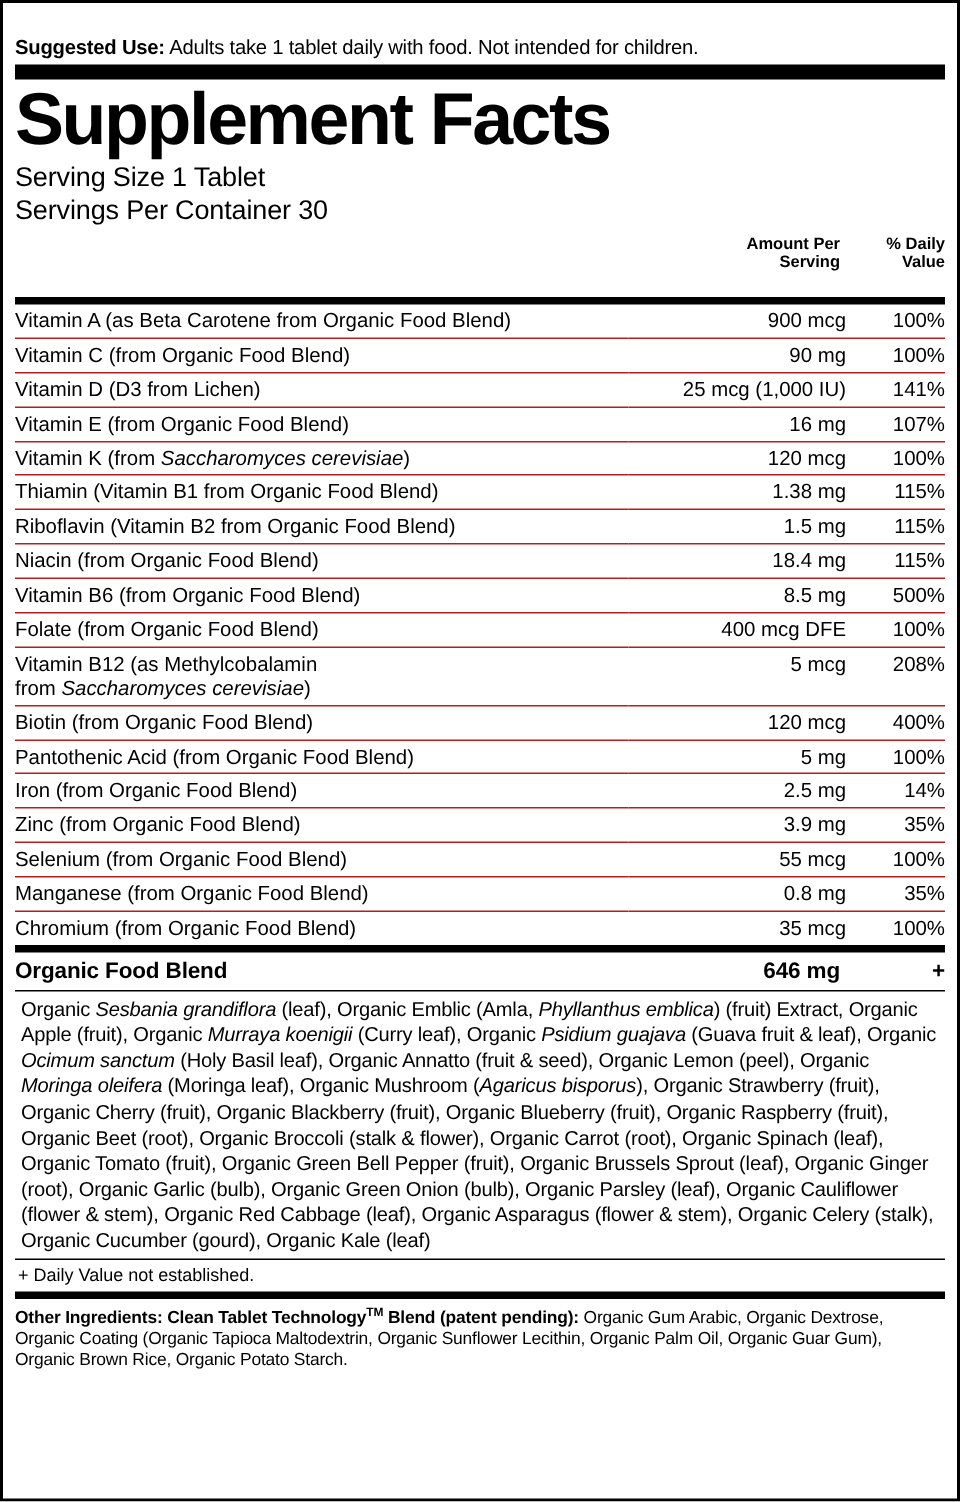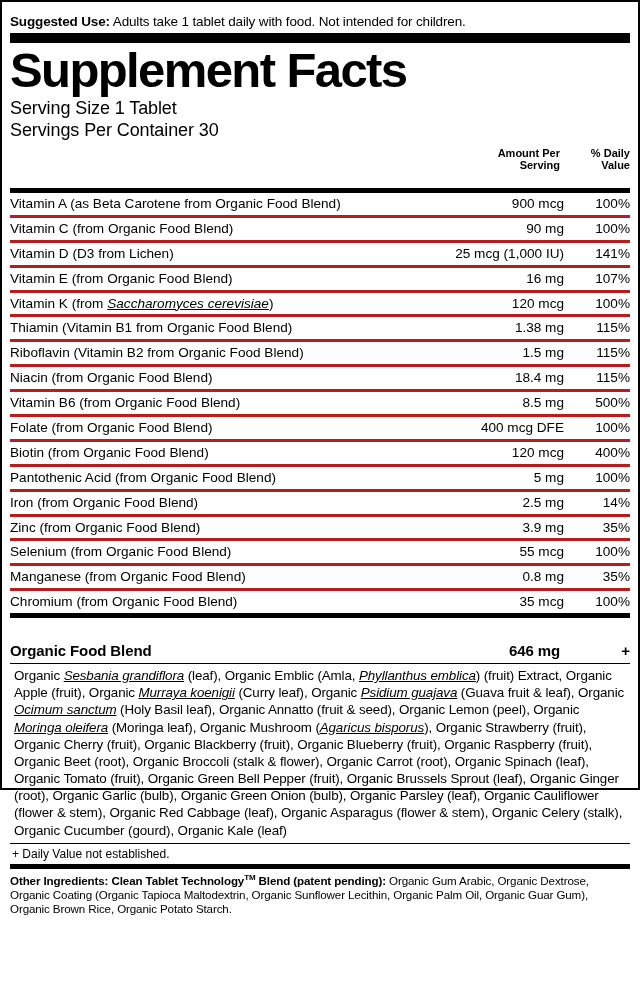--- a/index.html
+++ b/index.html
@@ -9,24 +9,24 @@
   }
   body {
     width: 640px;
     height: 1001px;
     font-family: "Liberation Sans", sans-serif;
     color: #000000;
     -webkit-font-smoothing: antialiased;
   }
   .panel {
     width: 640px;
-    height: 790px;
+    height: 1001px;
     box-sizing: border-box;
     border: 2px solid #000;
-    padding: 10px 8px 2px 8px;
+    padding: 20px 8px 2px 8px;
     position: relative;
   }
   .suggested-use {
     font-size: 13.5px;
     line-height: 1.25;
     margin: 2px 0 2px 0;
     letter-spacing: -0.15px;
   }
   .suggested-use b {
     font-weight: bold;
@@ -72,21 +72,21 @@
     width: 66px;
     text-align: right;
   }
   table.facts {
     width: 100%;
     border-collapse: collapse;
     font-size: 13.6px;
   }
   table.facts td {
     padding: 3px 0 3px 0;
-    border-bottom: 3px solid #b91c1c;
+    border-bottom: 1px solid #b91c1c;
     vertical-align: top;
     line-height: 1.17;
   }
   table.facts tr:last-child td {
     border-bottom: none;
   }
   td.nutrient {
     text-align: left;
     padding-right: 6px;
   }
@@ -96,30 +96,28 @@
     width: 145px;
     padding-right: 4px;
   }
   td.dv {
     text-align: right;
     white-space: nowrap;
     width: 66px;
   }
   em {
     font-style: italic;
-    text-decoration: underline;
   }
   .blend-row {
     display: flex;
     align-items: baseline;
     font-size: 15px;
     font-weight: bold;
     padding: 4px 0 4px 0;
     letter-spacing: -0.1px;
-    margin-top: 20px;
   }
   .blend-name {
     flex: 1;
     text-align: left;
   }
   .blend-amount {
     width: 145px;
     text-align: right;
     padding-right: 4px;
   }
@@ -228,20 +226,25 @@
           <td class="nutrient">Vitamin B6 (from Organic Food Blend)</td>
           <td class="amount">8.5 mg</td>
           <td class="dv">500%</td>
         </tr>
         <tr>
           <td class="nutrient">Folate (from Organic Food Blend)</td>
           <td class="amount">400 mcg DFE</td>
           <td class="dv">100%</td>
         </tr>
         <tr>
+          <td class="nutrient">Vitamin B12 (as Methylcobalamin<br>from <em>Saccharomyces cerevisiae</em>)</td>
+          <td class="amount">5 mcg</td>
+          <td class="dv">208%</td>
+        </tr>
+        <tr>
           <td class="nutrient">Biotin (from Organic Food Blend)</td>
           <td class="amount">120 mcg</td>
           <td class="dv">400%</td>
         </tr>
         <tr>
           <td class="nutrient">Pantothenic Acid (from Organic Food Blend)</td>
           <td class="amount">5 mg</td>
           <td class="dv">100%</td>
         </tr>
         <tr>

